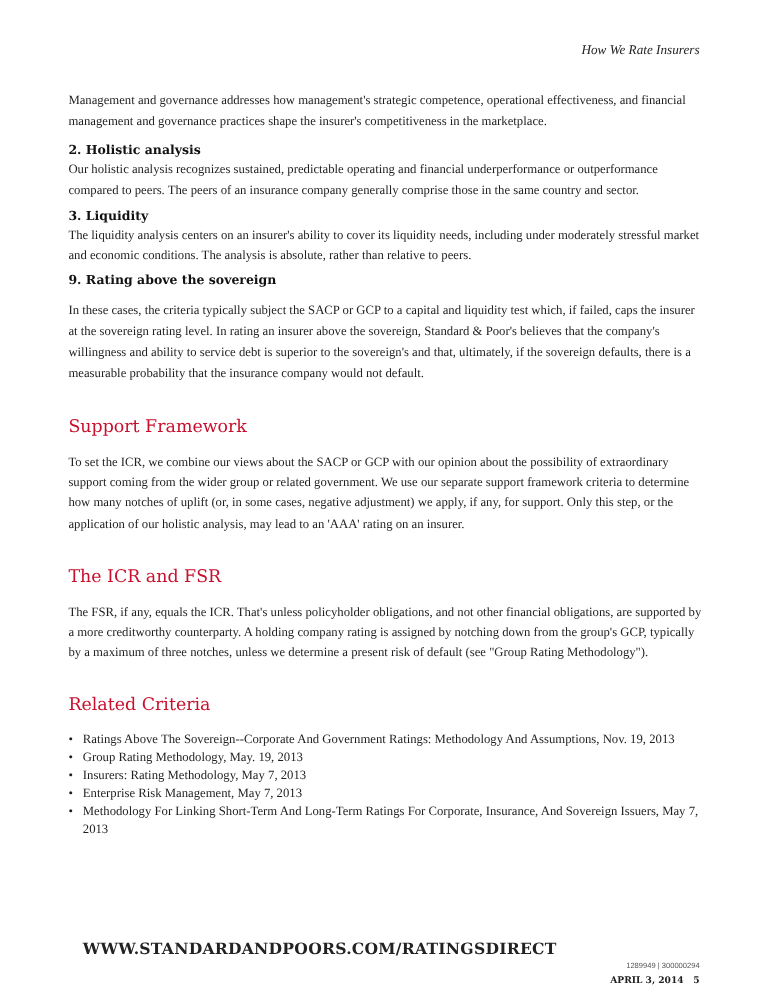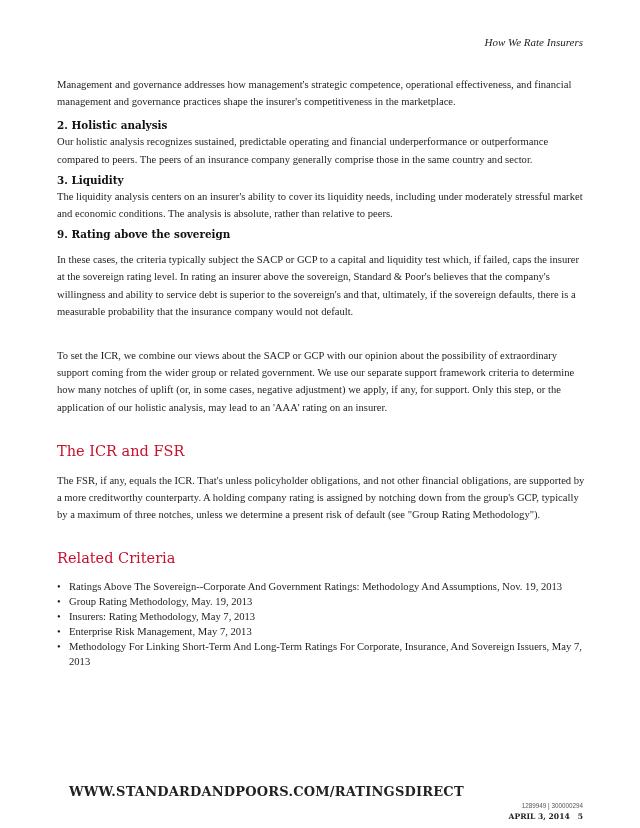--- a/index.html
+++ b/index.html
@@ -80,20 +80,21 @@
     <h3 class="subhead">3. Liquidity</h3>
     <p>The liquidity analysis centers on an insurer's ability to cover its liquidity needs, including under moderately stressful market and economic conditions. The analysis is absolute, rather than relative to peers.</p>
   </div>
 
   <div class="sub-block">
     <h3 class="subhead">9. Rating above the sovereign</h3>
     <p class="para-gap">In these cases, the criteria typically subject the SACP or GCP to a capital and liquidity test which, if failed, caps the insurer at the sovereign rating level. In rating an insurer above the sovereign, Standard &amp; Poor's believes that the company's willingness and ability to service debt is superior to the sovereign's and that, ultimately, if the sovereign defaults, there is a measurable probability that the insurance company would not default.</p>
   </div>
 
   <div class="section first">
+    <h2 class="section-title">Support Framework</h2>
     <p>To set the ICR, we combine our views about the SACP or GCP with our opinion about the possibility of extraordinary support coming from the wider group or related government. We use our separate support framework criteria to determine how many notches of uplift (or, in some cases, negative adjustment) we apply, if any, for support. Only this step, or the application of our holistic analysis, may lead to an 'AAA' rating on an insurer.</p>
   </div>
 
   <div class="section">
     <h2 class="section-title">The ICR and FSR</h2>
     <p>The FSR, if any, equals the ICR. That's unless policyholder obligations, and not other financial obligations, are supported by a more creditworthy counterparty. A holding company rating is assigned by notching down from the group's GCP, typically by a maximum of three notches, unless we determine a present risk of default (see "Group Rating Methodology").</p>
   </div>
 
   <div class="section">
     <h2 class="section-title" style="margin-bottom:0">Related Criteria</h2>

